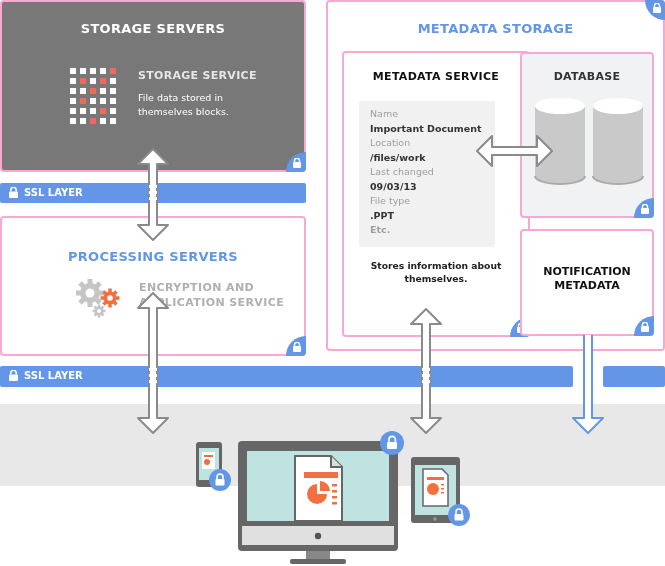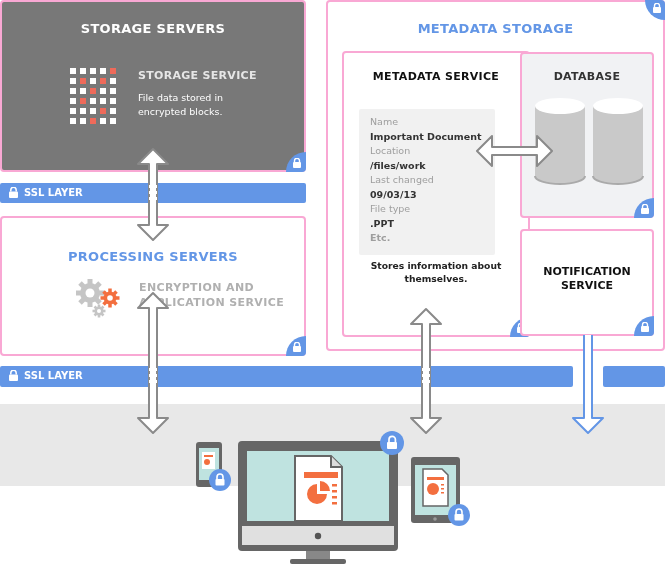--- a/index.html
+++ b/index.html
@@ -56,21 +56,21 @@
       <rect x="42" y="42" width="6" height="6" fill="#ffffff"></rect>
       <rect x="2" y="52" width="6" height="6" fill="#ffffff"></rect>
       <rect x="12" y="52" width="6" height="6" fill="#ffffff"></rect>
       <rect x="22" y="52" width="6" height="6" fill="#ef6a5a"></rect>
       <rect x="32" y="52" width="6" height="6" fill="#ffffff"></rect>
       <rect x="42" y="52" width="6" height="6" fill="#ffffff"></rect>
     </svg>
   <div class="abs" style="left:136px;top:67px;color:#e6e6e6;font-weight:bold;font-size:11px;letter-spacing:0.3px;">STORAGE SERVICE</div>
   <div class="abs" style="left:136px;top:89px;color:#fff;font-size:9.5px;line-height:13.5px;">
     <div>File data stored in</div>
-    <div>encrypted blocks.</div>
+    <div>themselves blocks.</div>
   </div>
   <div class="lock-corner">
     <svg width="8" height="10" viewBox="0 0 8 10">
         <path d="M1.5 4V2.8a2.5 2.5 0 0 1 5 0V4" stroke="#fff" stroke-width="1.4" fill="none"></path>
         <rect x="0" y="4" width="8" height="6" rx="1" fill="#fff"></rect>
       </svg>
   </div>
 </div>
 
 <div class="ssl" style="left:0;top:183px;width:306px;height:20px;">
@@ -132,21 +132,21 @@
   <div class="lock-corner tr">
     <svg width="8" height="10" viewBox="0 0 8 10">
         <path d="M1.5 4V2.8a2.5 2.5 0 0 1 5 0V4" stroke="#fff" stroke-width="1.4" fill="none"></path>
         <rect x="0" y="4" width="8" height="6" rx="1" fill="#fff"></rect>
       </svg>
   </div>
 </div>
 
 <div class="box" style="left:342px;top:51px;width:188px;height:286px;">
   <div class="title" style="top:17px;color:#111;font-size:11px;">METADATA SERVICE</div>
-  <div class="meta-card" style="left:15px;top:56px;width:136px;height:146px;">
+  <div class="meta-card" style="left:15px;top:48px;width:136px;height:146px;">
     <div style="position:absolute;left:11px;top:6px;" id="meta-fields">
         <div class="k">Name</div>
         <div class="v">Important Document</div>
         <div class="k">Location</div>
         <div class="v">/files/work</div>
         <div class="k">Last changed</div>
         <div class="v">09/03/13</div>
         <div class="k">File type</div>
         <div class="v">.PPT</div>
         <div class="k" style="font-weight: bold;">Etc.</div>
@@ -182,21 +182,21 @@
     <svg width="8" height="10" viewBox="0 0 8 10">
         <path d="M1.5 4V2.8a2.5 2.5 0 0 1 5 0V4" stroke="#fff" stroke-width="1.4" fill="none"></path>
         <rect x="0" y="4" width="8" height="6" rx="1" fill="#fff"></rect>
       </svg>
   </div>
 </div>
 
 <div class="box" style="left:520px;top:229px;width:134px;height:107px;">
   <div class="abs" style="left:0;right:0;top:34px;text-align:center;color:#111;font-weight:bold;font-size:11px;line-height:14px;">
     <div>NOTIFICATION</div>
-    <div>SERVICE</div>
+    <div>METADATA</div>
   </div>
   <div class="lock-corner">
     <svg width="8" height="10" viewBox="0 0 8 10">
         <path d="M1.5 4V2.8a2.5 2.5 0 0 1 5 0V4" stroke="#fff" stroke-width="1.4" fill="none"></path>
         <rect x="0" y="4" width="8" height="6" rx="1" fill="#fff"></rect>
       </svg>
   </div>
 </div>
 
 <div class="ssl" style="left:0;top:366px;width:573px;height:21px;">

